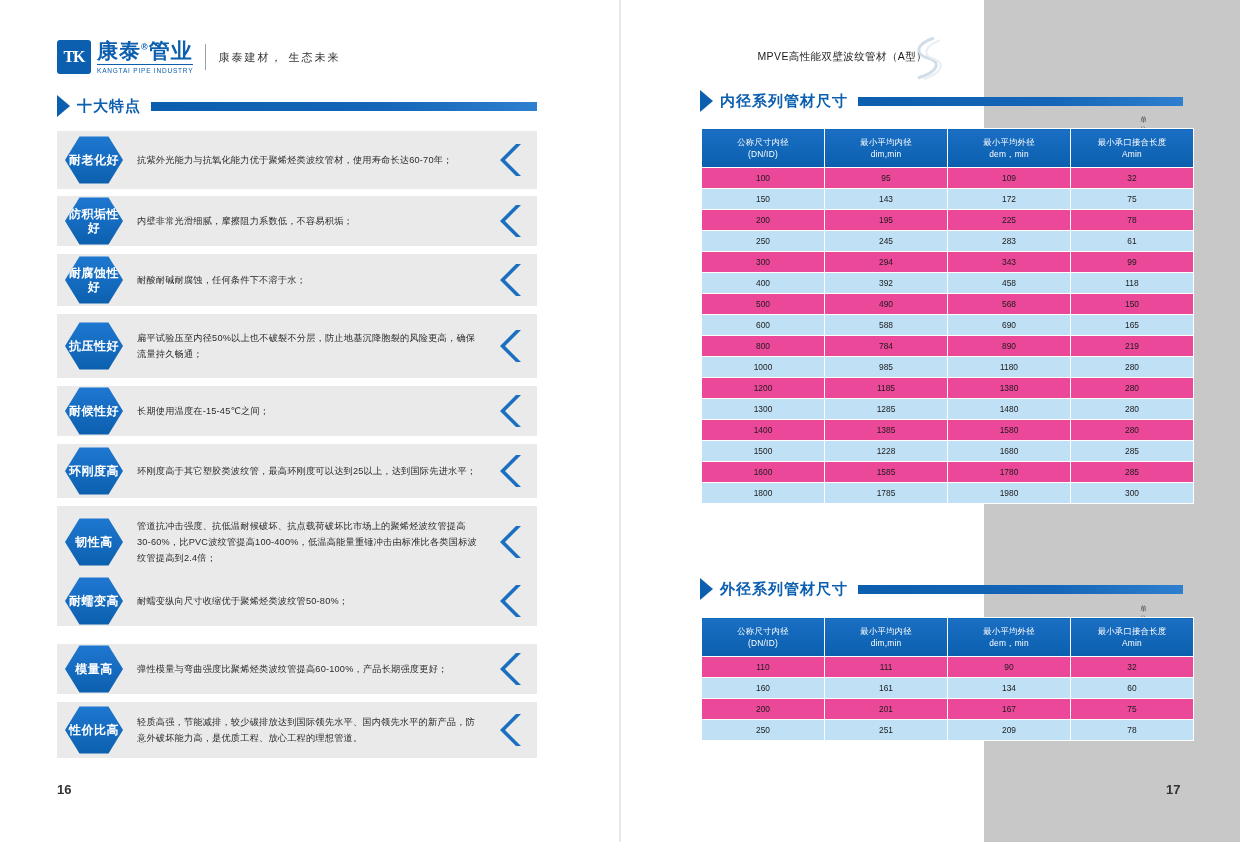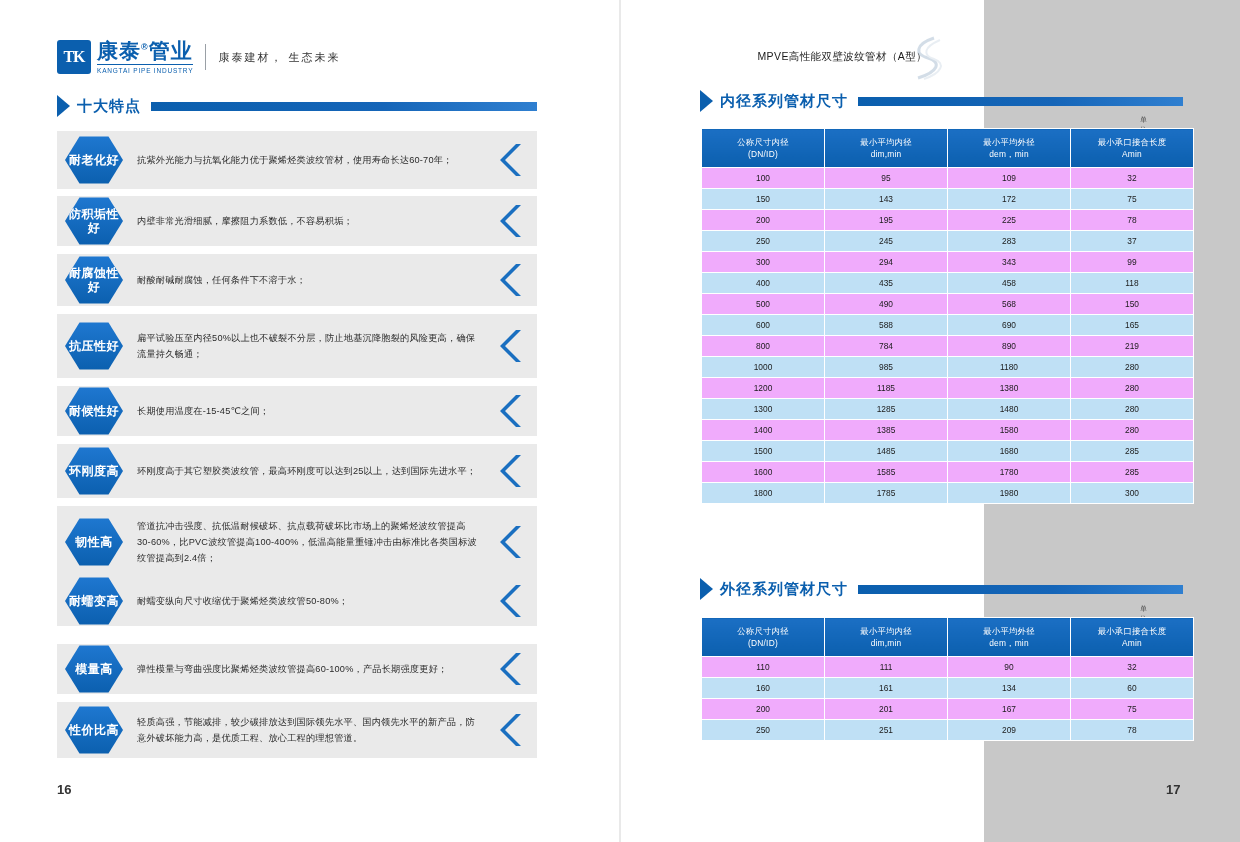--- a/index.html
+++ b/index.html
@@ -104,21 +104,21 @@
   table.dim th{
     background:linear-gradient(180deg,#1b6fc4 0%,#0b5fae 100%);
     color:#fff;font-size:8.4px;font-weight:normal;line-height:1.45;
     padding:7px 12px;border:1px solid #ffffff;
     letter-spacing:.2px;
   }
   table.dim td{
     font-size:8.4px;color:#1b1b1b;text-align:center;padding:5px 2px;
     border:1px solid #ffffff;
   }
-  table.dim tr.odd td{background:#f0abfc;}
+  table.dim tr.odd td{background:#ec4899;}
   table.dim tr.even td{background:#bfe0f5;}
   
   .pgno{
     position:absolute;font-size:13px;color:#333;font-weight:bold;
   }
 </style>
 </head>
 <body>
 
 <div class="page">
@@ -304,31 +304,31 @@
         <tr class="odd">
           <td>200</td>
           <td>195</td>
           <td>225</td>
           <td>78</td>
         </tr>
         <tr class="even">
           <td>250</td>
           <td>245</td>
           <td>283</td>
-          <td>37</td>
+          <td>61</td>
         </tr>
         <tr class="odd">
           <td>300</td>
           <td>294</td>
           <td>343</td>
           <td>99</td>
         </tr>
         <tr class="even">
           <td>400</td>
-          <td>435</td>
+          <td>392</td>
           <td>458</td>
           <td>118</td>
         </tr>
         <tr class="odd">
           <td>500</td>
           <td>490</td>
           <td>568</td>
           <td>150</td>
         </tr>
         <tr class="even">
@@ -362,21 +362,21 @@
           <td>280</td>
         </tr>
         <tr class="odd">
           <td>1400</td>
           <td>1385</td>
           <td>1580</td>
           <td>280</td>
         </tr>
         <tr class="even">
           <td>1500</td>
-          <td>1485</td>
+          <td>1228</td>
           <td>1680</td>
           <td>285</td>
         </tr>
         <tr class="odd">
           <td>1600</td>
           <td>1585</td>
           <td>1780</td>
           <td>285</td>
         </tr>
         <tr class="even">

